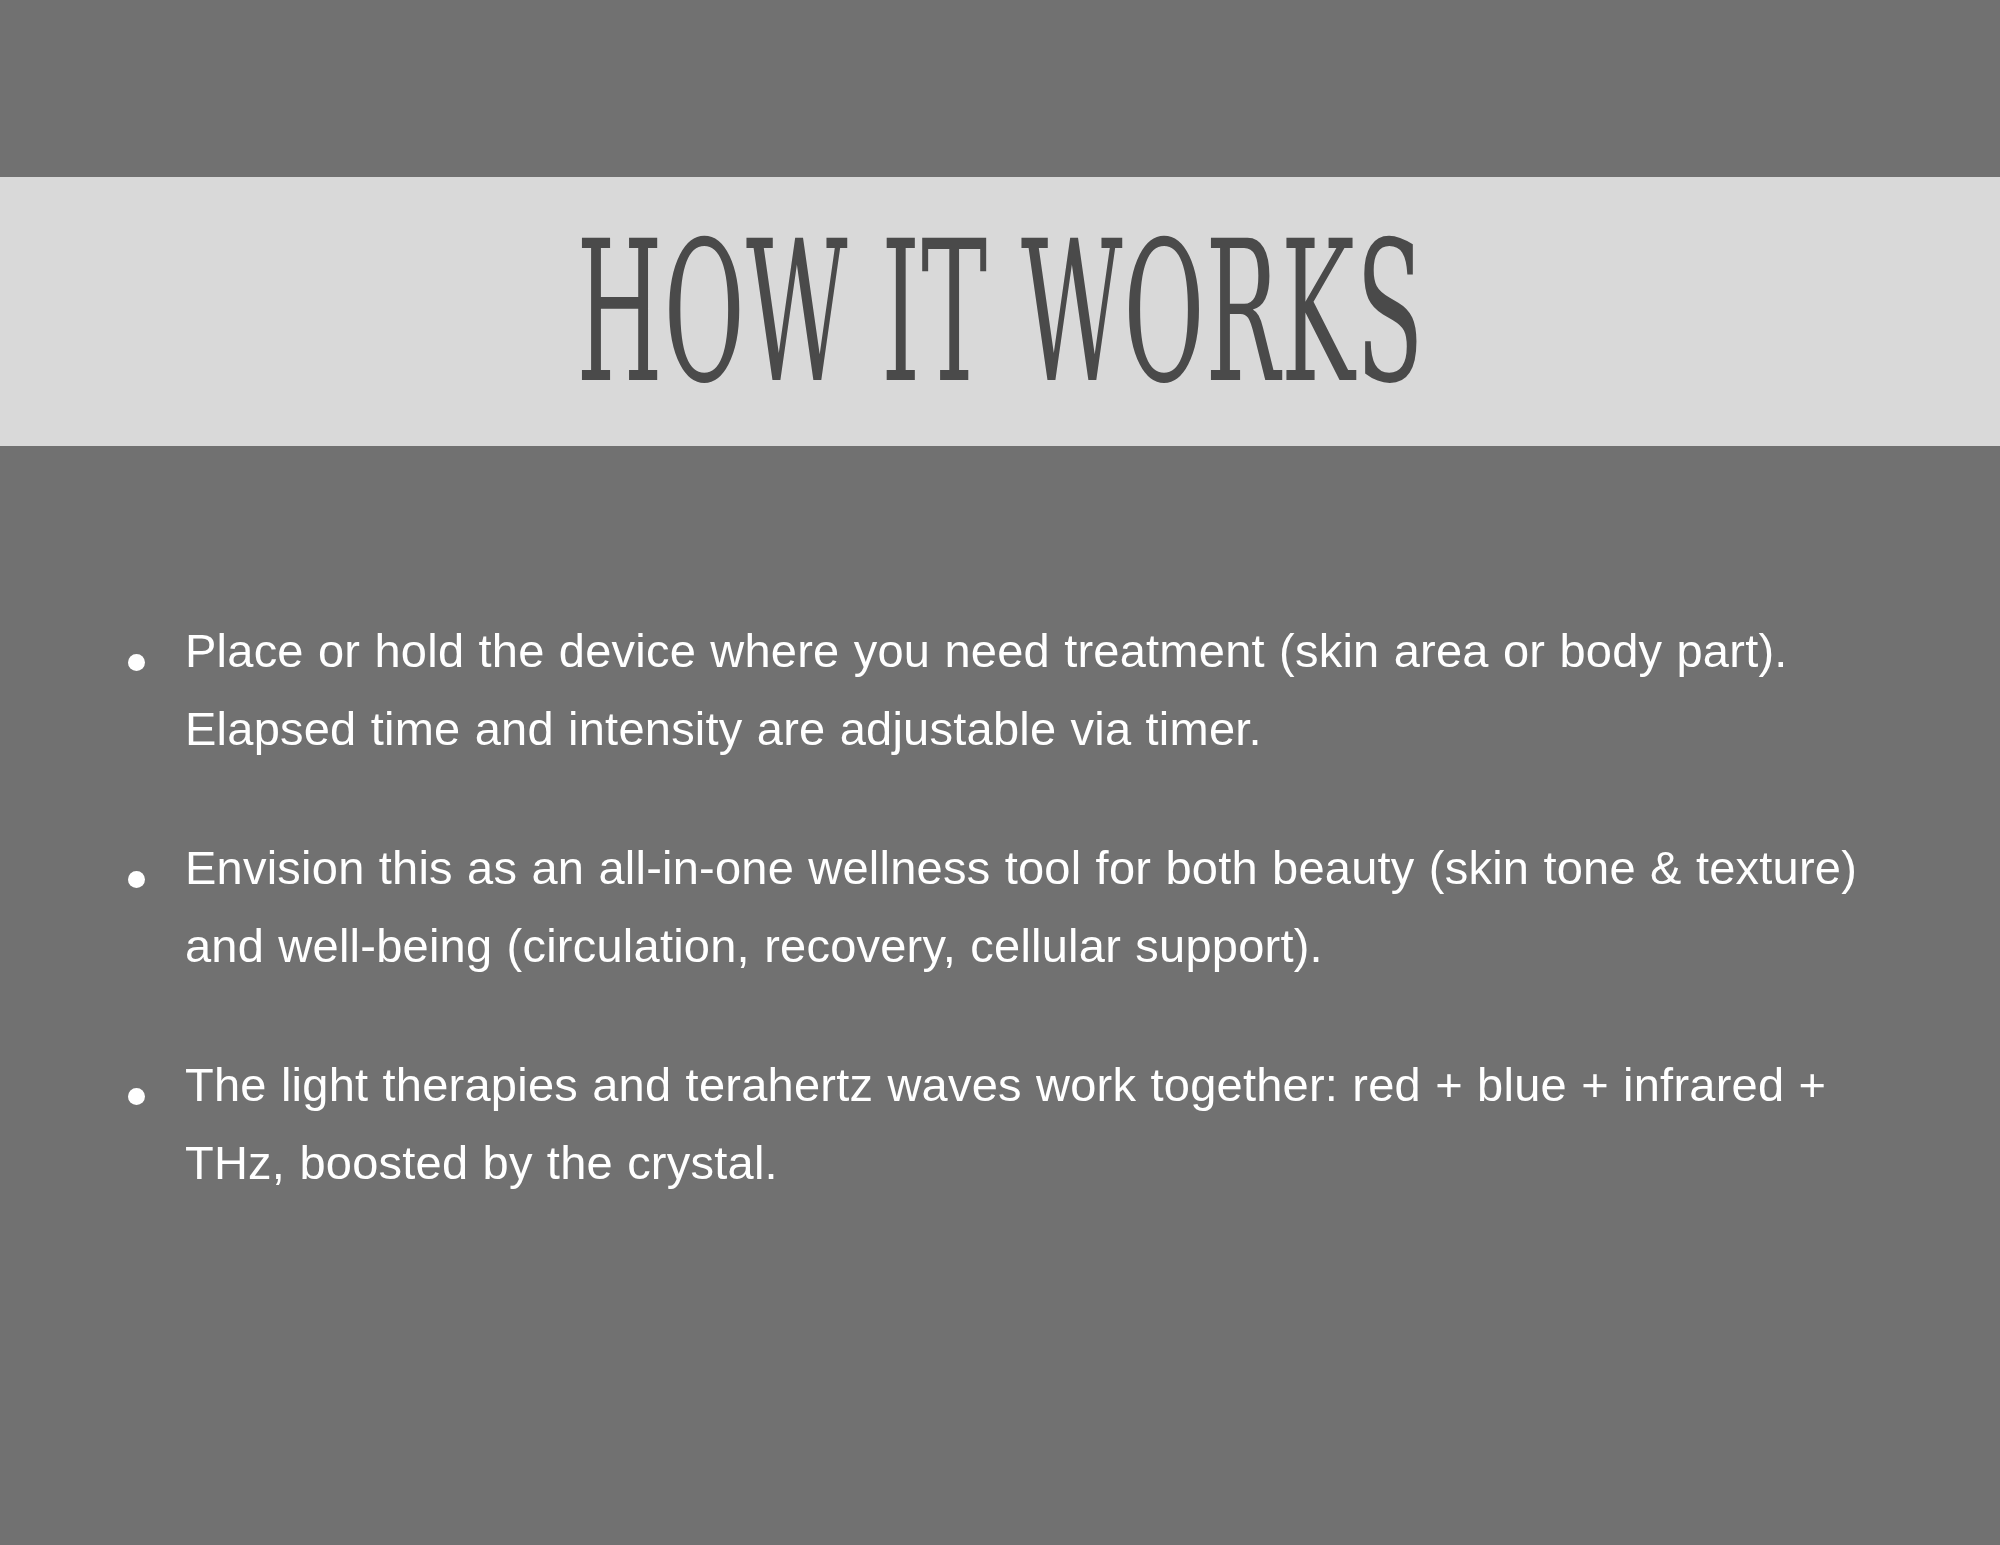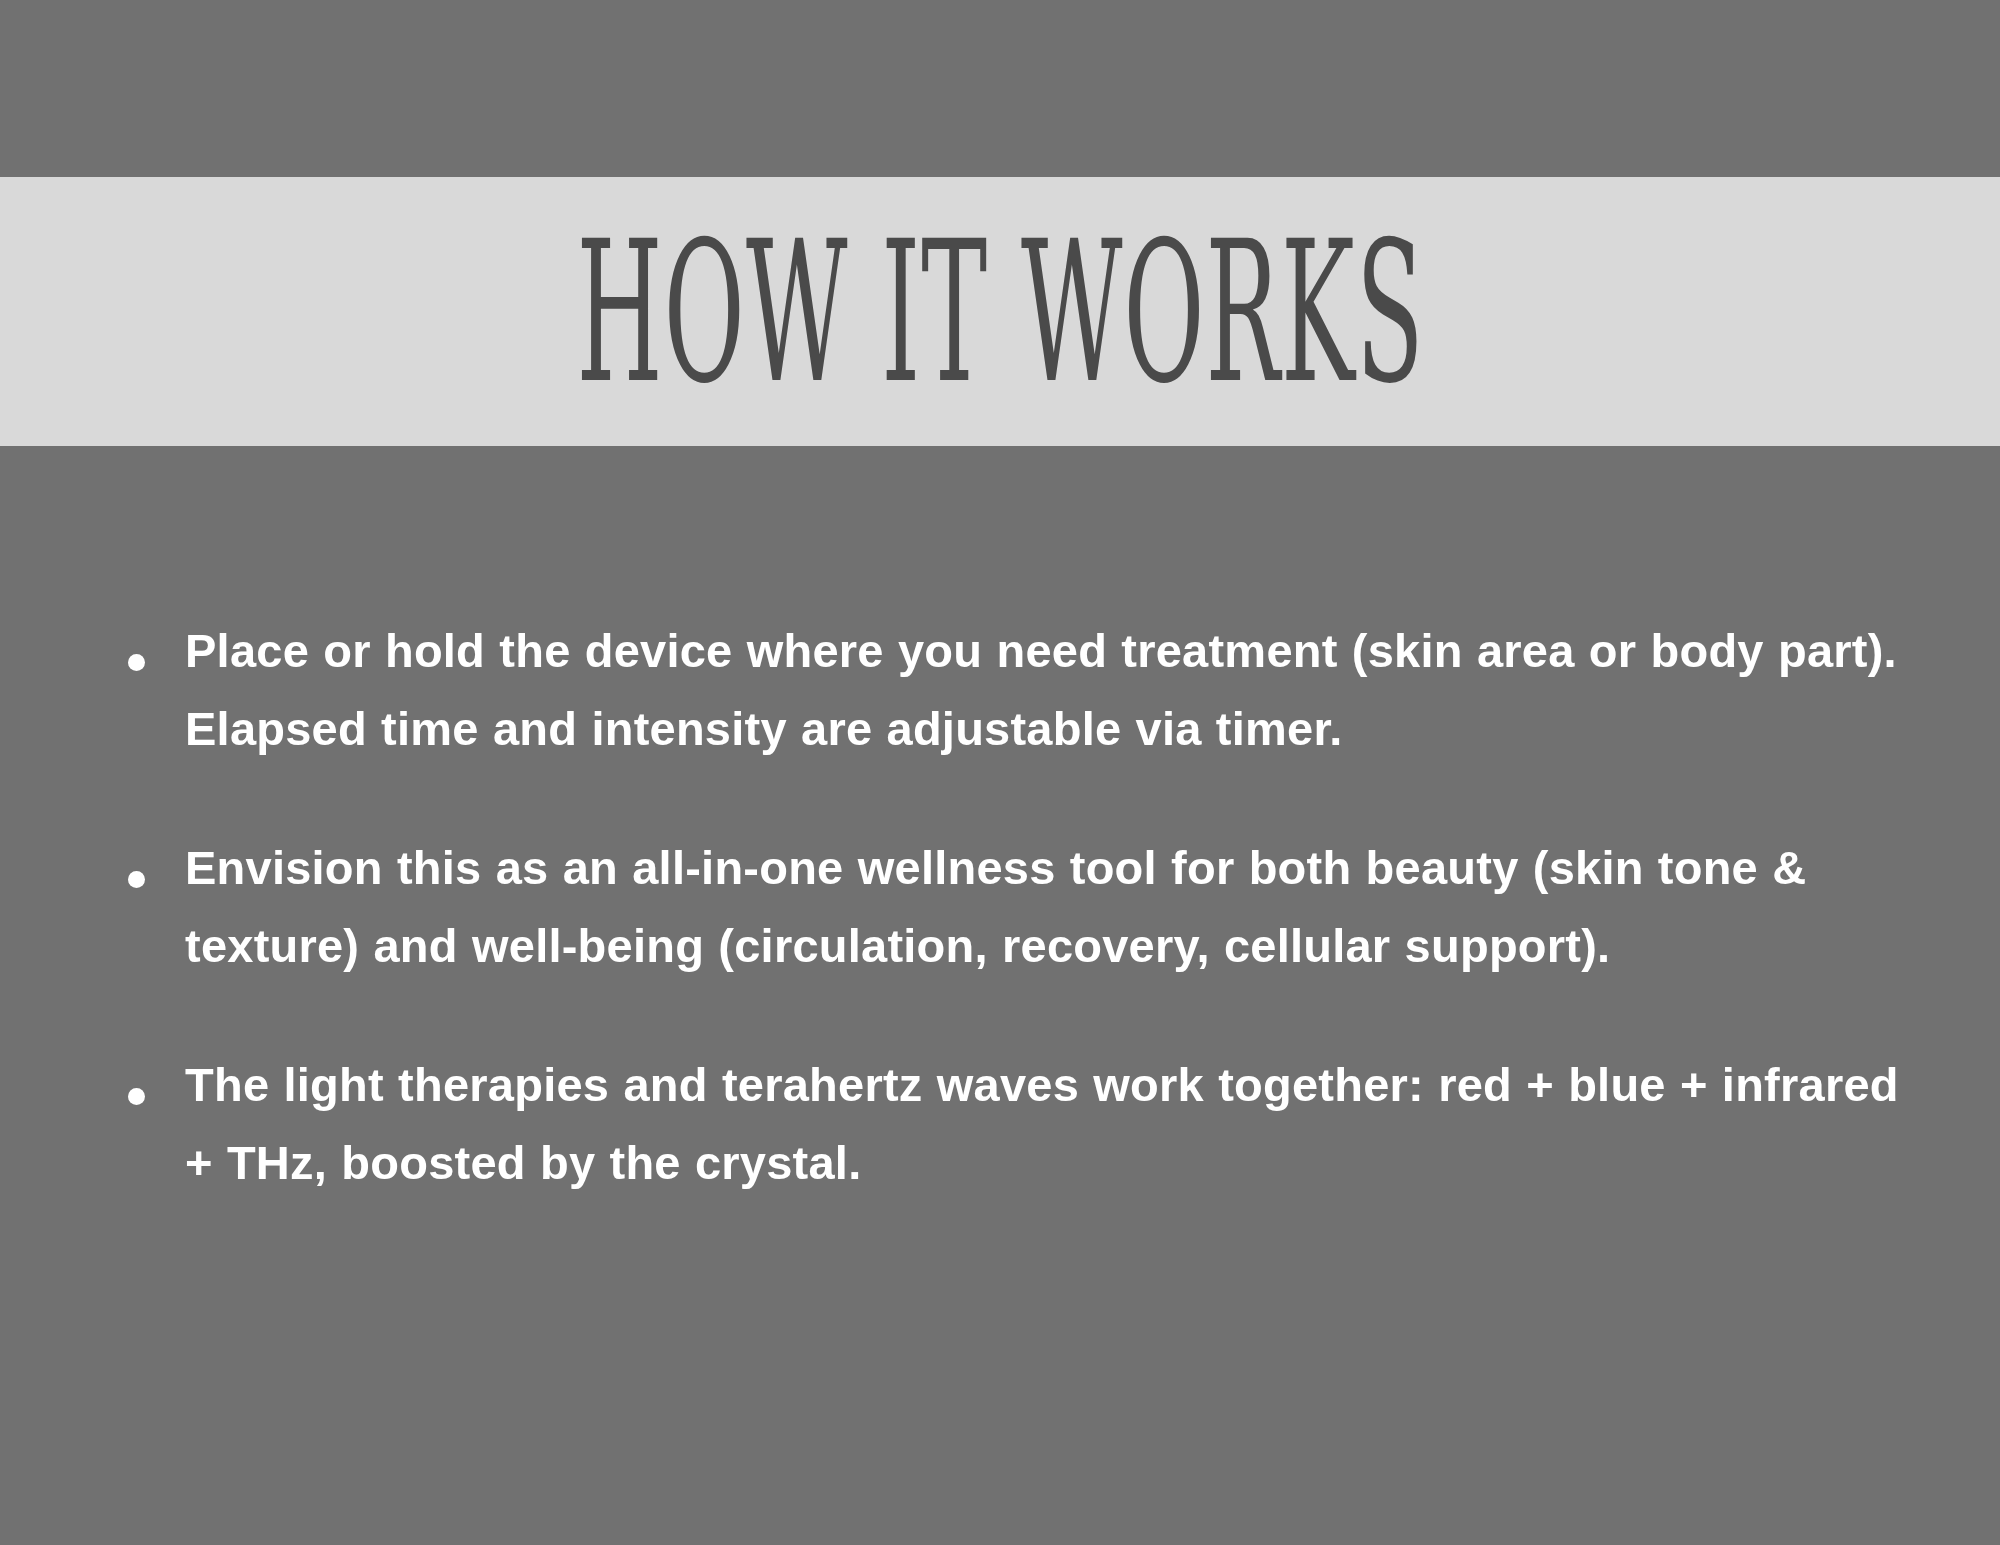--- a/index.html
+++ b/index.html
@@ -77,21 +77,21 @@
     left:0;
     top:42px;
     width:17px;
     height:17px;
     border-radius:50%;
     background:#FFFFFF;
   }
 
   .bullet-text {
     font-family:"Liberation Sans", "DejaVu Sans", sans-serif;
-    font-weight:700;
+    font-weight:400;
     font-size:47px;
     line-height:78px;
     color:#FFFFFF;
     letter-spacing:0.005em;
     word-spacing:0.02em;
   }
 </style>
 </head>
 <body>
 

